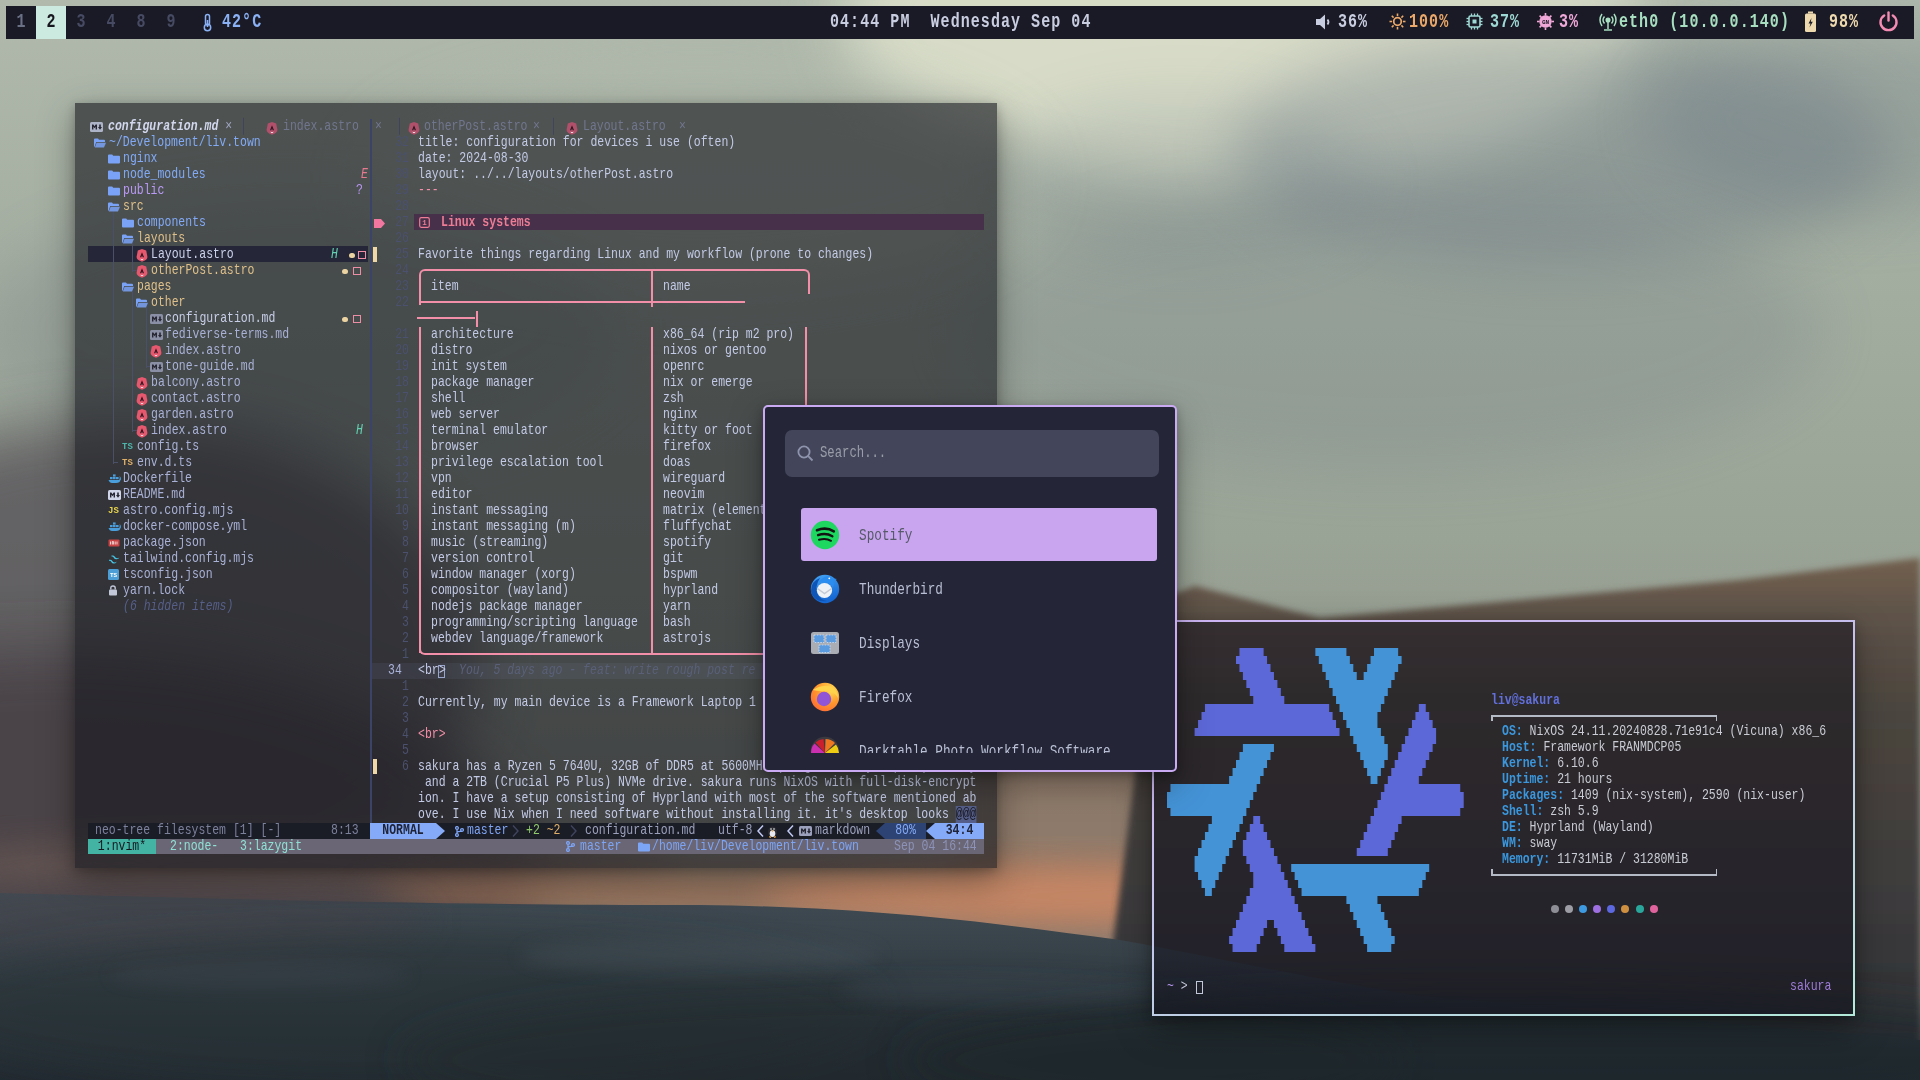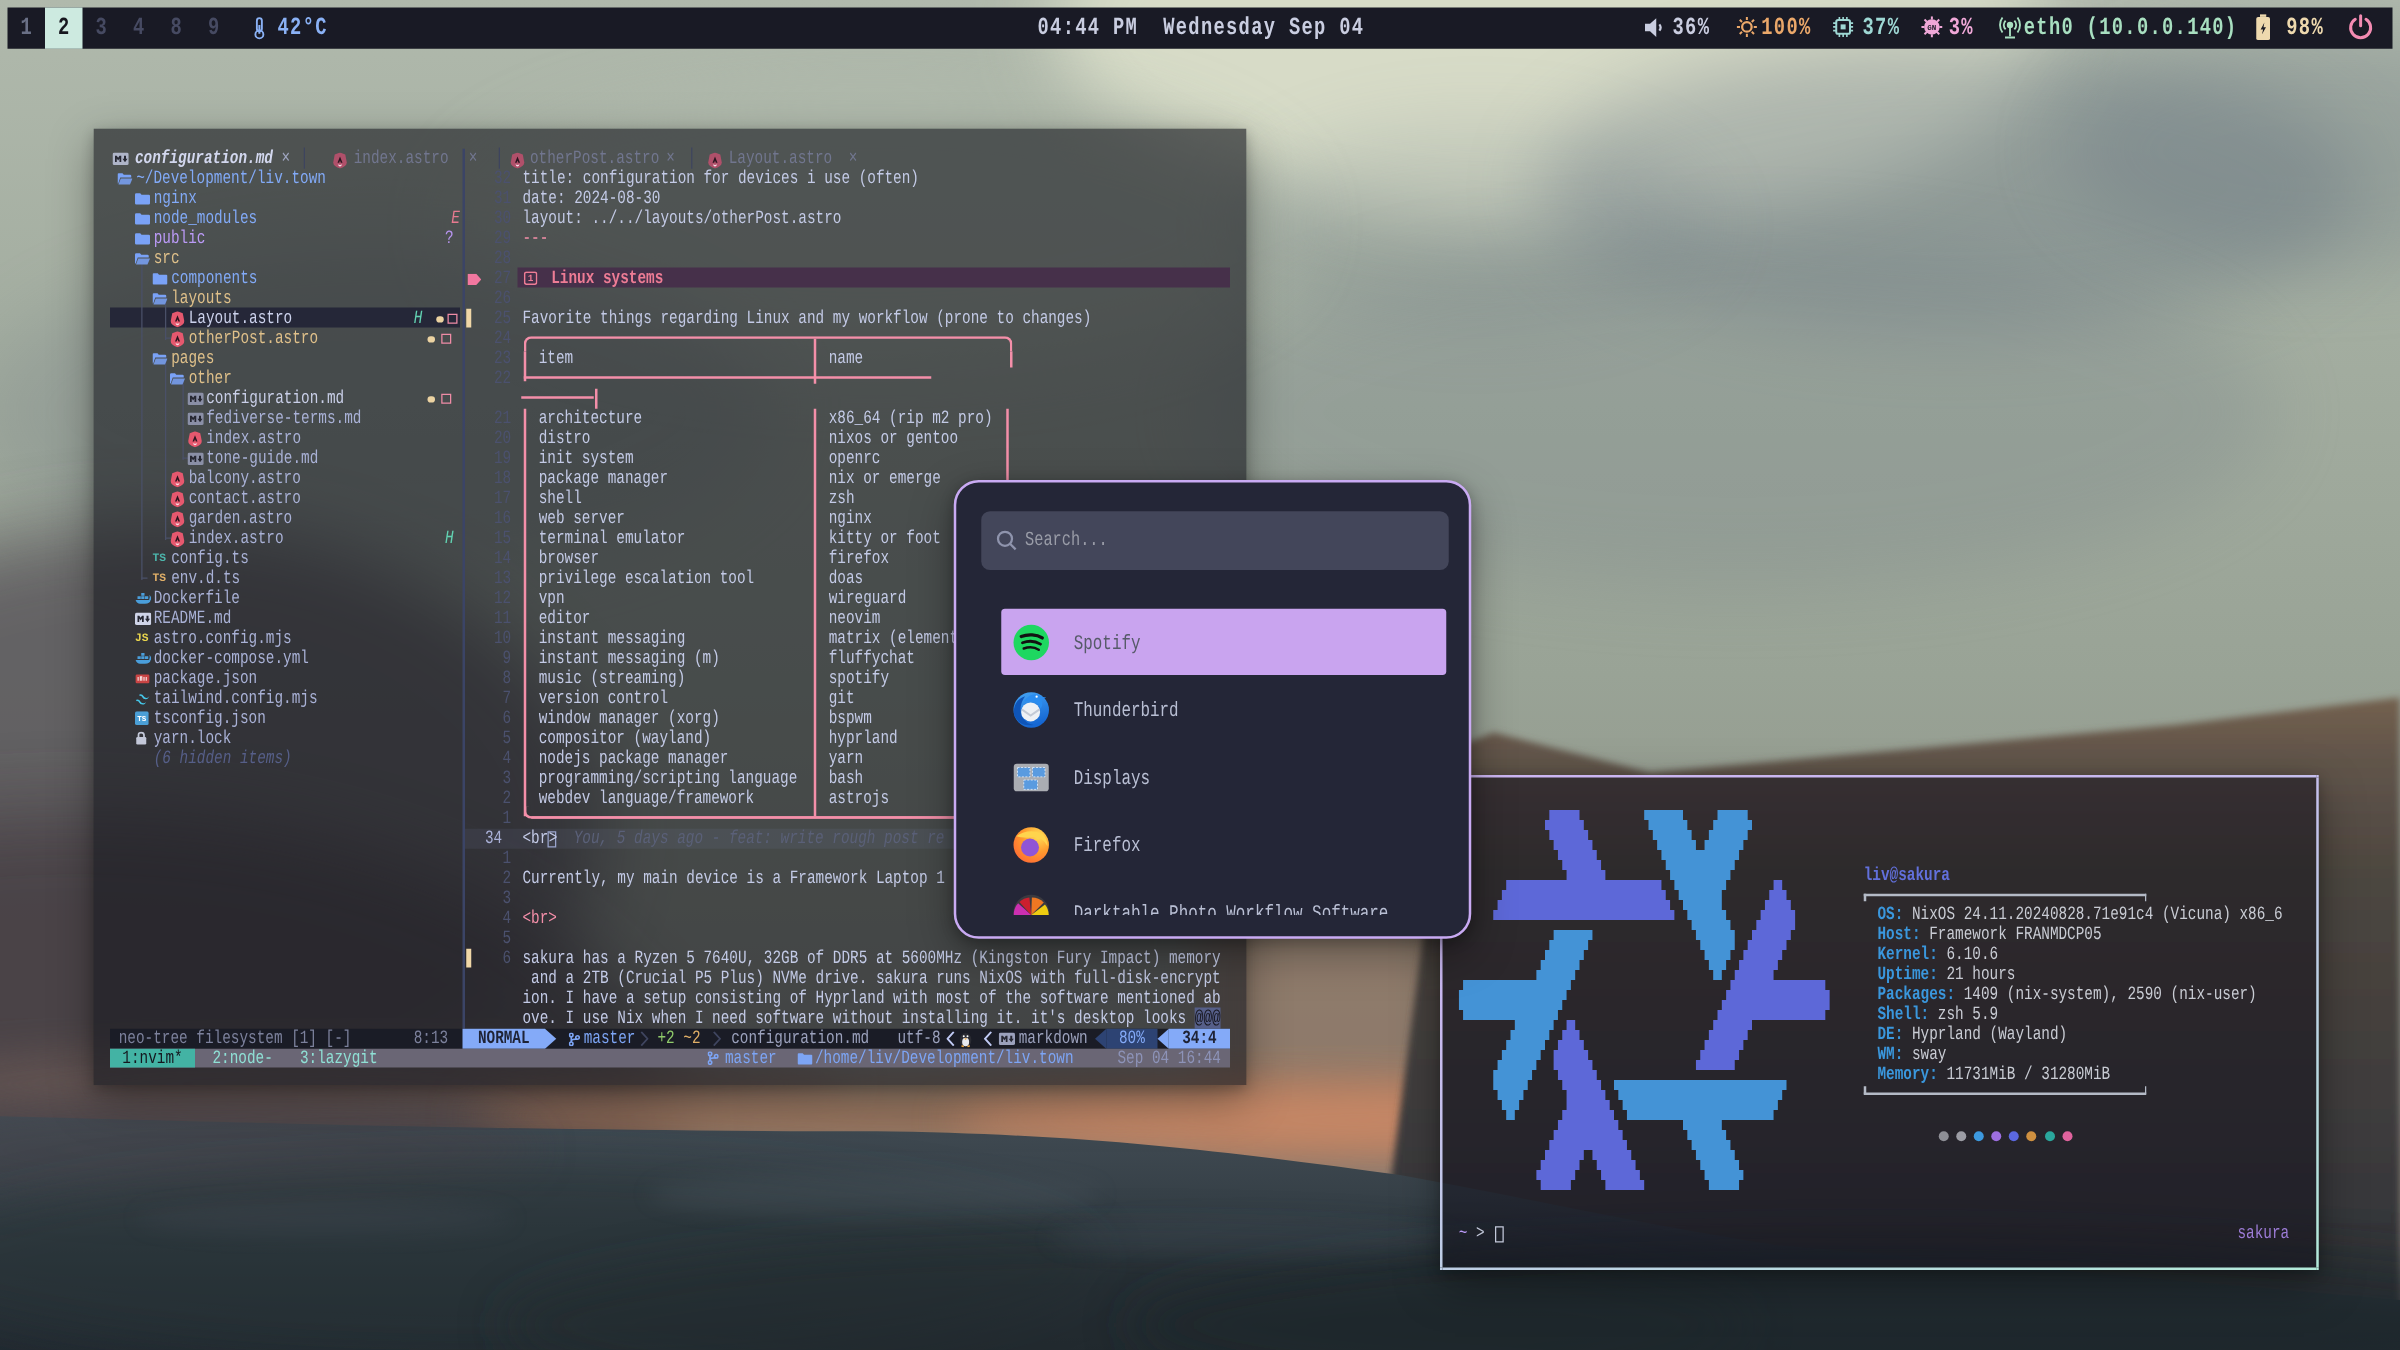--- a/index.html
+++ b/index.html
@@ -685,21 +685,21 @@
 <div class="ab" style="left:1565.25px;top:904.5px;width:8px;height:8px;border-radius:50%;background:#9c9da5;z-index:21;"></div>
 <div class="ab" style="left:1579.3px;top:904.5px;width:8px;height:8px;border-radius:50%;background:#3d9ae0;z-index:21;"></div>
 <div class="ab" style="left:1593.3500000000001px;top:904.5px;width:8px;height:8px;border-radius:50%;background:#9e6fe0;z-index:21;"></div>
 <div class="ab" style="left:1607.4px;top:904.5px;width:8px;height:8px;border-radius:50%;background:#5b68e0;z-index:21;"></div>
 <div class="ab" style="left:1621.45px;top:904.5px;width:8px;height:8px;border-radius:50%;background:#cf9040;z-index:21;"></div>
 <div class="ab" style="left:1635.5px;top:904.5px;width:8px;height:8px;border-radius:50%;background:#2aa79d;z-index:21;"></div>
 <div class="ab" style="left:1649.55px;top:904.5px;width:8px;height:8px;border-radius:50%;background:#e0639e;z-index:21;"></div>
 <div class="row mono" style="left:1167px;top:979px;z-index:21;"><span style="color:#bb9af7;">~</span><span style="color:#c3c8da;"> &gt;</span></div>
 <div class="ab" style="left:1196px;top:980.5px;width:6.5px;height:13px;border:1.2px solid #c3c8da;z-index:21;"></div>
 <div class="row mono" style="left:1790px;top:979px;z-index:21;"><span style="color:#9d7cd8;">sakura</span></div>
-<div class="win" style="left:763px;top:384px;width:414px;height:367px;background:#242637;border:2.5px solid #c9aaf3;border-radius:20px;z-index:30;overflow:hidden;">
+<div class="win" style="left:763px;top:405px;width:414px;height:367px;background:#242637;border:2.5px solid #c9aaf3;border-radius:5px;z-index:30;overflow:hidden;">
     <div class="ab" style="left:20px;top:23px;width:374px;height:47px;background:#43465a;border-radius:7px;"></div>
     <svg class="ab" style="left:31px;top:37px;" width="19" height="19" viewBox="0 0 19 19">
 <circle cx="8" cy="8" r="5.6" fill="none" stroke="#8f94ad" stroke-width="1.8"></circle>
 <line x1="12.2" y1="12.2" x2="16.5" y2="16.5" stroke="#8f94ad" stroke-width="1.8"></line>
 </svg>
     <div class="ab mono" style="left:55px;top:38px;font-size:16px;line-height:17px;transform:scaleX(0.766);transform-origin:0 0;color:#9a9da8;white-space:pre;">Search...</div>
     <div class="ab" style="left:0;top:77px;width:409px;height:269px;overflow:hidden;">
       <div class="ab" style="left:36px;top:24px;width:356px;height:53px;background:#c9a4ef;border-radius:3px;"></div>
       <svg class="ab" style="left:45px;top:35.5px;" width="30" height="30" viewBox="-15 -15 30 30">
         <circle r="14.2" fill="#1ed760"></circle>

